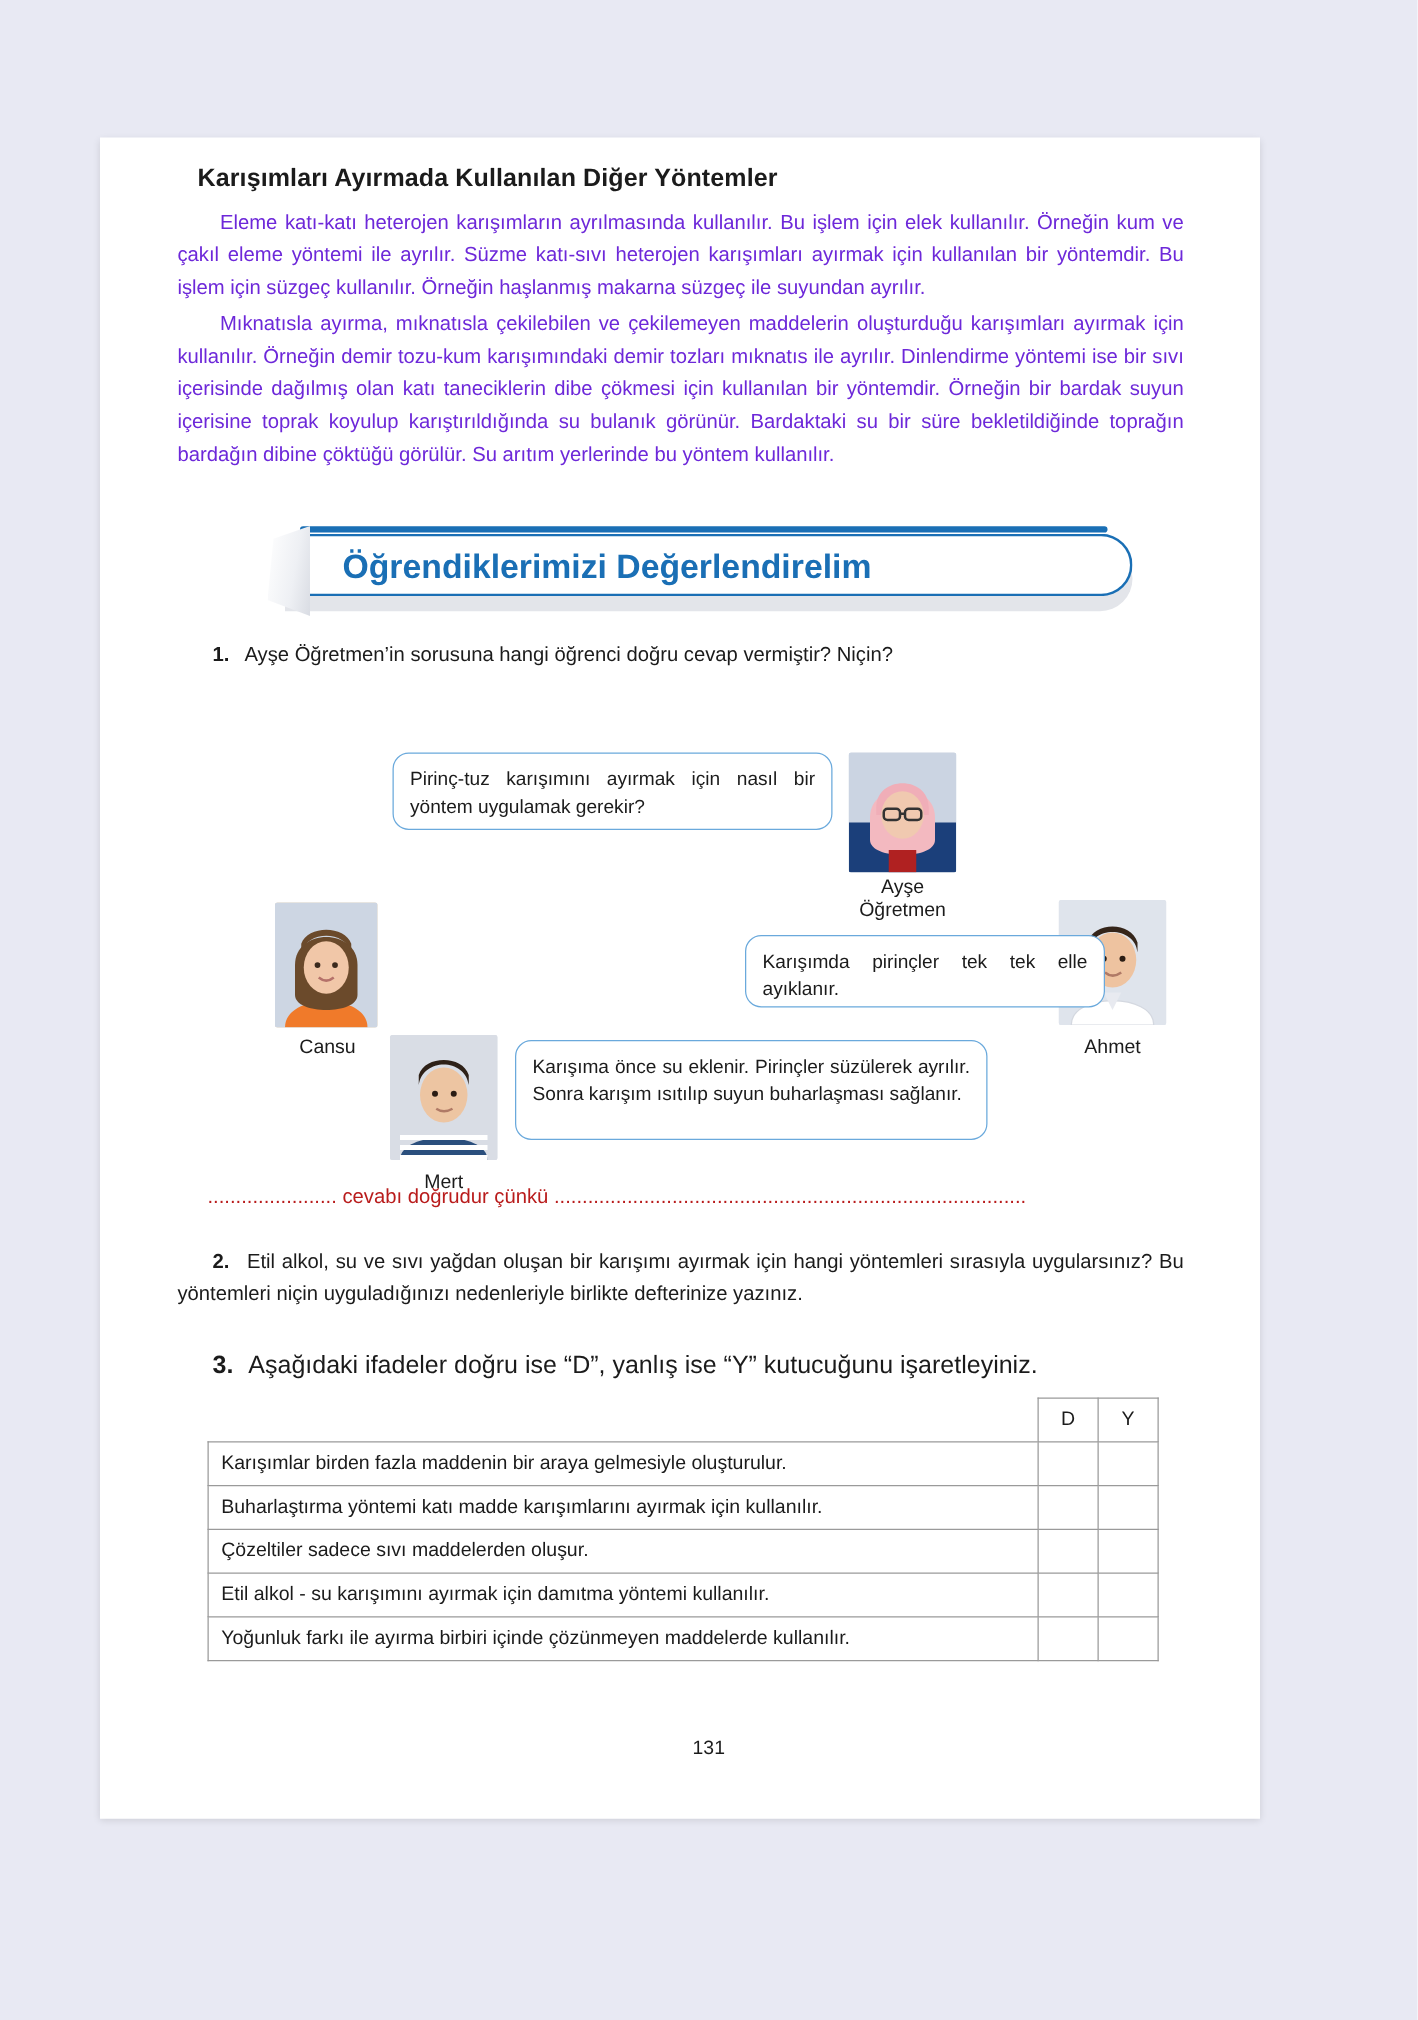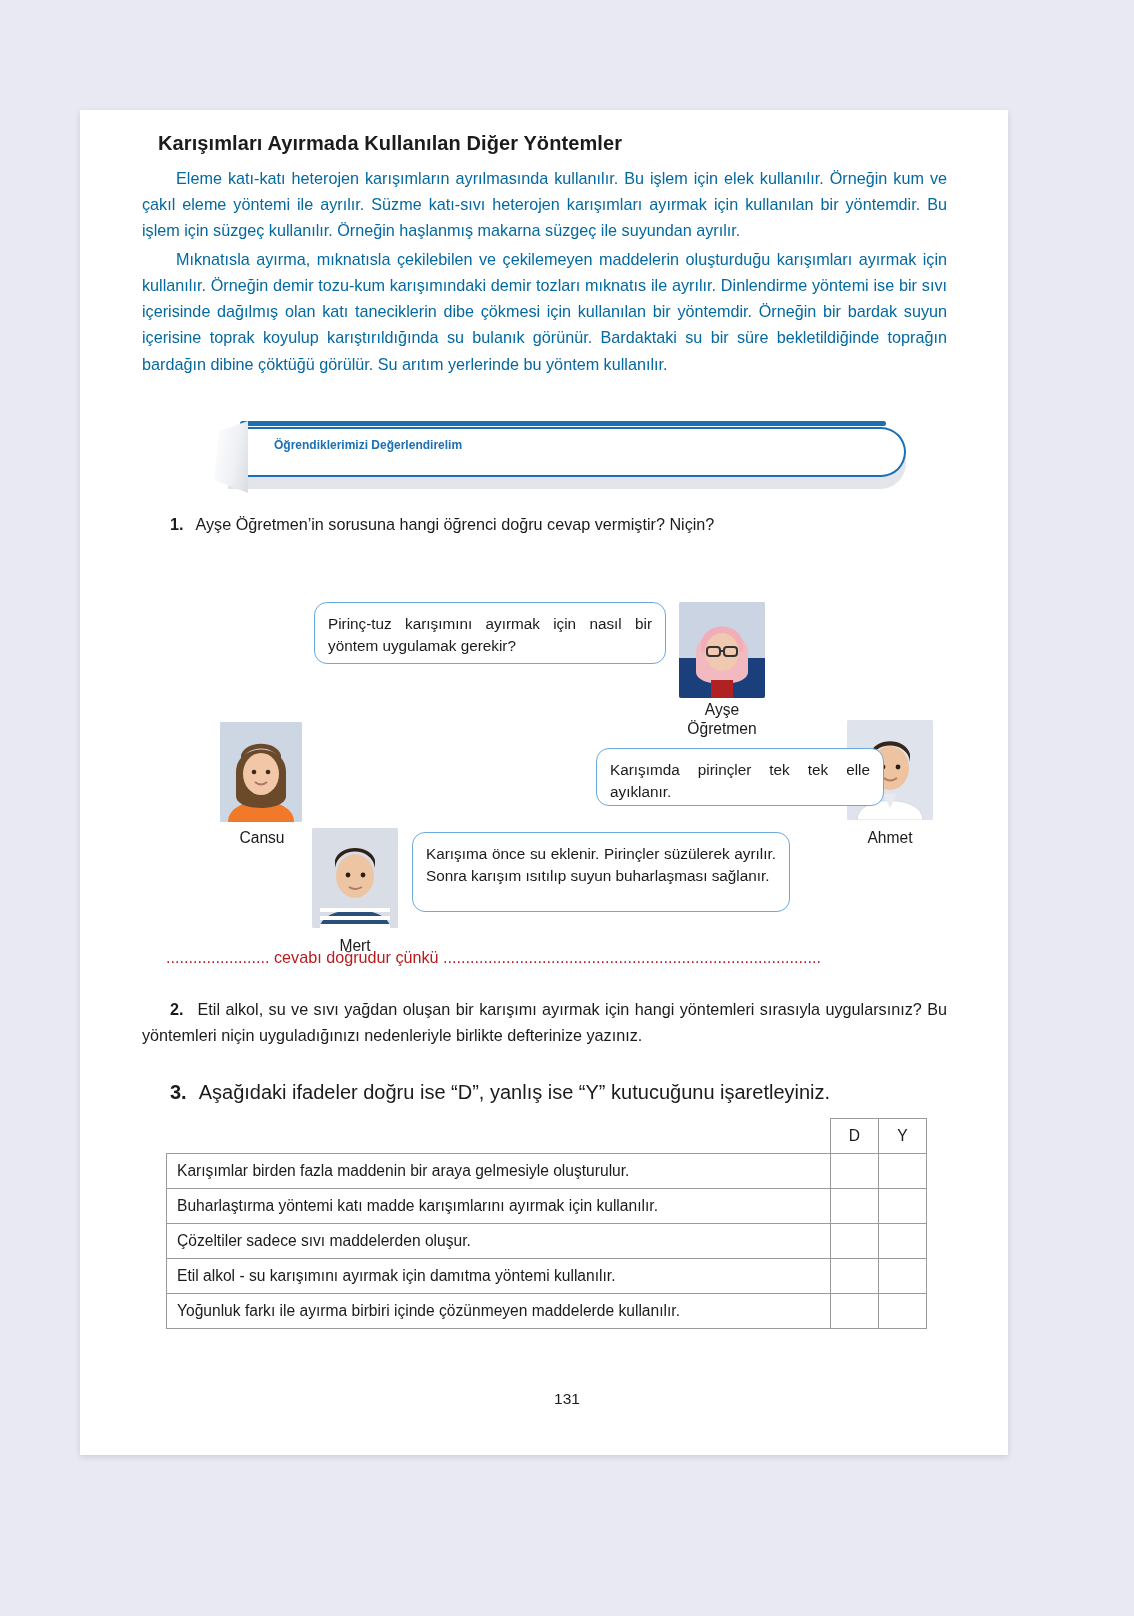--- a/index.html
+++ b/index.html
@@ -33,21 +33,21 @@
     font-size: 20px;
     font-weight: bold;
     color: #1b1b1b;
     margin: 10px 0 10px 16px;
     letter-spacing: 0.1px;
   }
   p.body-text {
     font-size: 16.2px;
     line-height: 1.62;
     text-align: justify;
-    color: #0369a1;
+    color: #6d28d9;
     margin: 0 0 2px 0;
     text-indent: 34px;
   }
   
   .banner-wrap {
     position: relative;
     margin: 44px 0 0 72px;
     width: 700px;
     height: 78px;
   }
@@ -87,21 +87,21 @@
     top: 0;
     width: 34px;
     height: 72px;
     background: linear-gradient(100deg,#ffffff 0%,#eef0f4 60%,#d9dce3 100%);
     clip-path: polygon(100% 0, 100% 100%, 0 82%, 14% 14%);
   }
   .banner-text {
     position: absolute;
     left: 60px;
     top: 17px;
-    font-size: 12px;
+    font-size: 27px;
     font-weight: bold;
     color: #1a6fb5;
   }
   
   .qa-head {
     margin: 28px 0 0 20px;
     font-size: 16.5px;
     font-weight: bold;
     color: #1b1b1b;
   }

